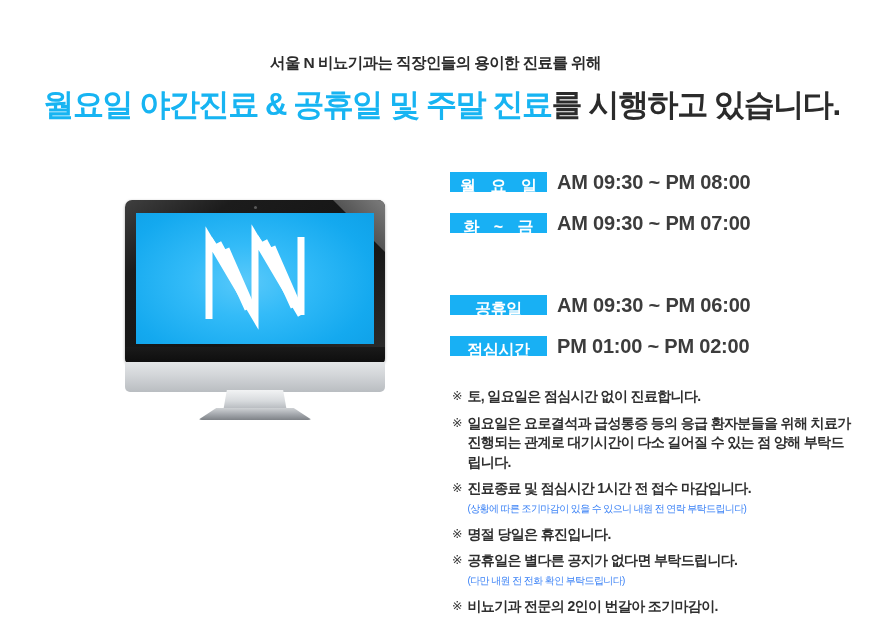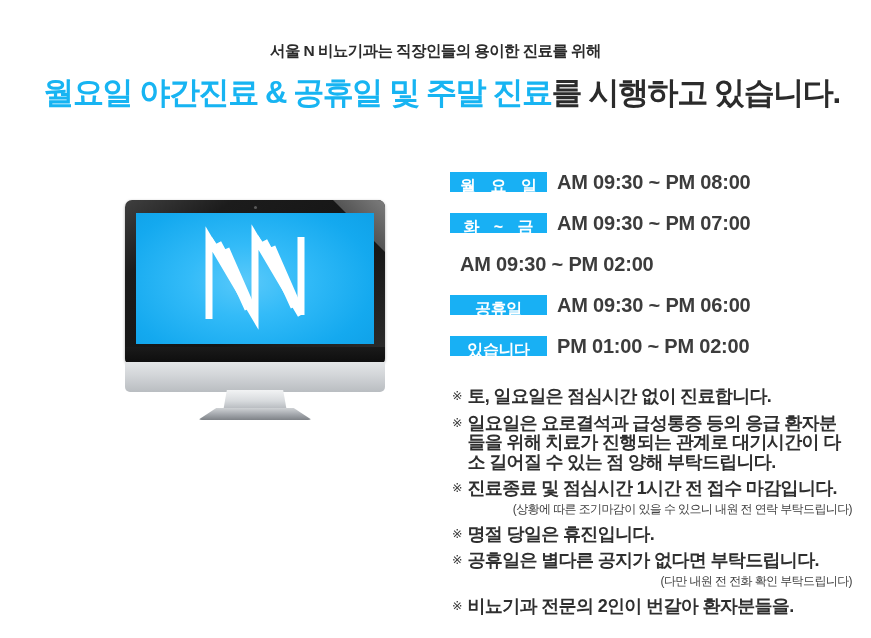--- a/index.html
+++ b/index.html
@@ -16,21 +16,21 @@
     position: relative;
     width: 871px;
     height: 638px;
     background: #ffffff;
     overflow: hidden;
   }
 
   
   .header {
     position: absolute;
-    top: 42px;
+    top: 54px;
     left: 0;
     width: 871px;
     text-align: center;
   }
   .header-sub {
     font-size: 15.5px;
     font-weight: bold;
     color: #2b2b2b;
     letter-spacing: -0.6px;
     line-height: 1.2;
@@ -186,35 +186,34 @@
   }
   .note-mark {
     flex: 0 0 auto;
     font-size: 12.5px;
     color: #3a3a3a;
     line-height: 19px;
     margin-right: 5px;
   }
   .note-body { flex: 1 1 auto; }
   .note-text {
-    font-size: 18px;
+    font-size: 14px;
     font-weight: bold;
     color: #2f2f2f;
     line-height: 19.5px;
     letter-spacing: -0.65px;
     margin: 0;
   }
   .note-paren {
-    font-size: 12px;
+    font-size: 10px;
     font-weight: normal;
-    color: #404040;
+    color: #3b82f6;
     line-height: 18px;
     letter-spacing: -0.6px;
     margin: 1px 0 0 0;
-    text-align: right;
   }
 </style>
 </head>
 <body>
 
 <div id="page">
 
   <div class="header">
     <p class="header-sub">서울 N 비뇨기과는 직장인들의 용이한 진료를 위해</p>
     <p class="header-main"><span class="hl">월요일 야간진료 &amp; 공휴일 및 주말 진료</span><span>를 시행하고 있습니다.</span></p>
@@ -247,30 +246,29 @@
       <div class="sched-badge spaced">월 요 일</div>
       <div class="sched-time">AM 09:30 ~ PM 08:00</div>
     </div>
 
     <div class="sched-row">
       <div class="sched-badge spaced">화 ~ 금</div>
       <div class="sched-time">AM 09:30 ~ PM 07:00</div>
     </div>
 
     <div class="sched-row">
-      <div class="sched-time">AM 09:30 ~ PM 02:00</div>
     </div>
 
     <div class="sched-row">
       <div class="sched-badge">공휴일</div>
       <div class="sched-time">AM 09:30 ~ PM 06:00</div>
     </div>
 
     <div class="sched-row">
-      <div class="sched-badge">있습니다</div>
+      <div class="sched-badge">점심시간</div>
       <div class="sched-time">PM 01:00 ~ PM 02:00</div>
     </div>
 
   </div>
 
   <div class="notes">
 
     <div class="note">
       <span class="note-mark">※</span>
       <div class="note-body">
@@ -304,19 +302,19 @@
       <span class="note-mark">※</span>
       <div class="note-body">
         <p class="note-text">공휴일은 별다른 공지가 없다면 부탁드립니다.</p>
         <p class="note-paren">(다만 내원 전 전화 확인 부탁드립니다)</p>
       </div>
     </div>
 
     <div class="note">
       <span class="note-mark">※</span>
       <div class="note-body">
-        <p class="note-text">비뇨기과 전문의 2인이 번갈아 환자분들을.</p>
+        <p class="note-text">비뇨기과 전문의 2인이 번갈아 조기마감이.</p>
       </div>
     </div>
 
   </div>
 
 </div>
 
 </body></html>

